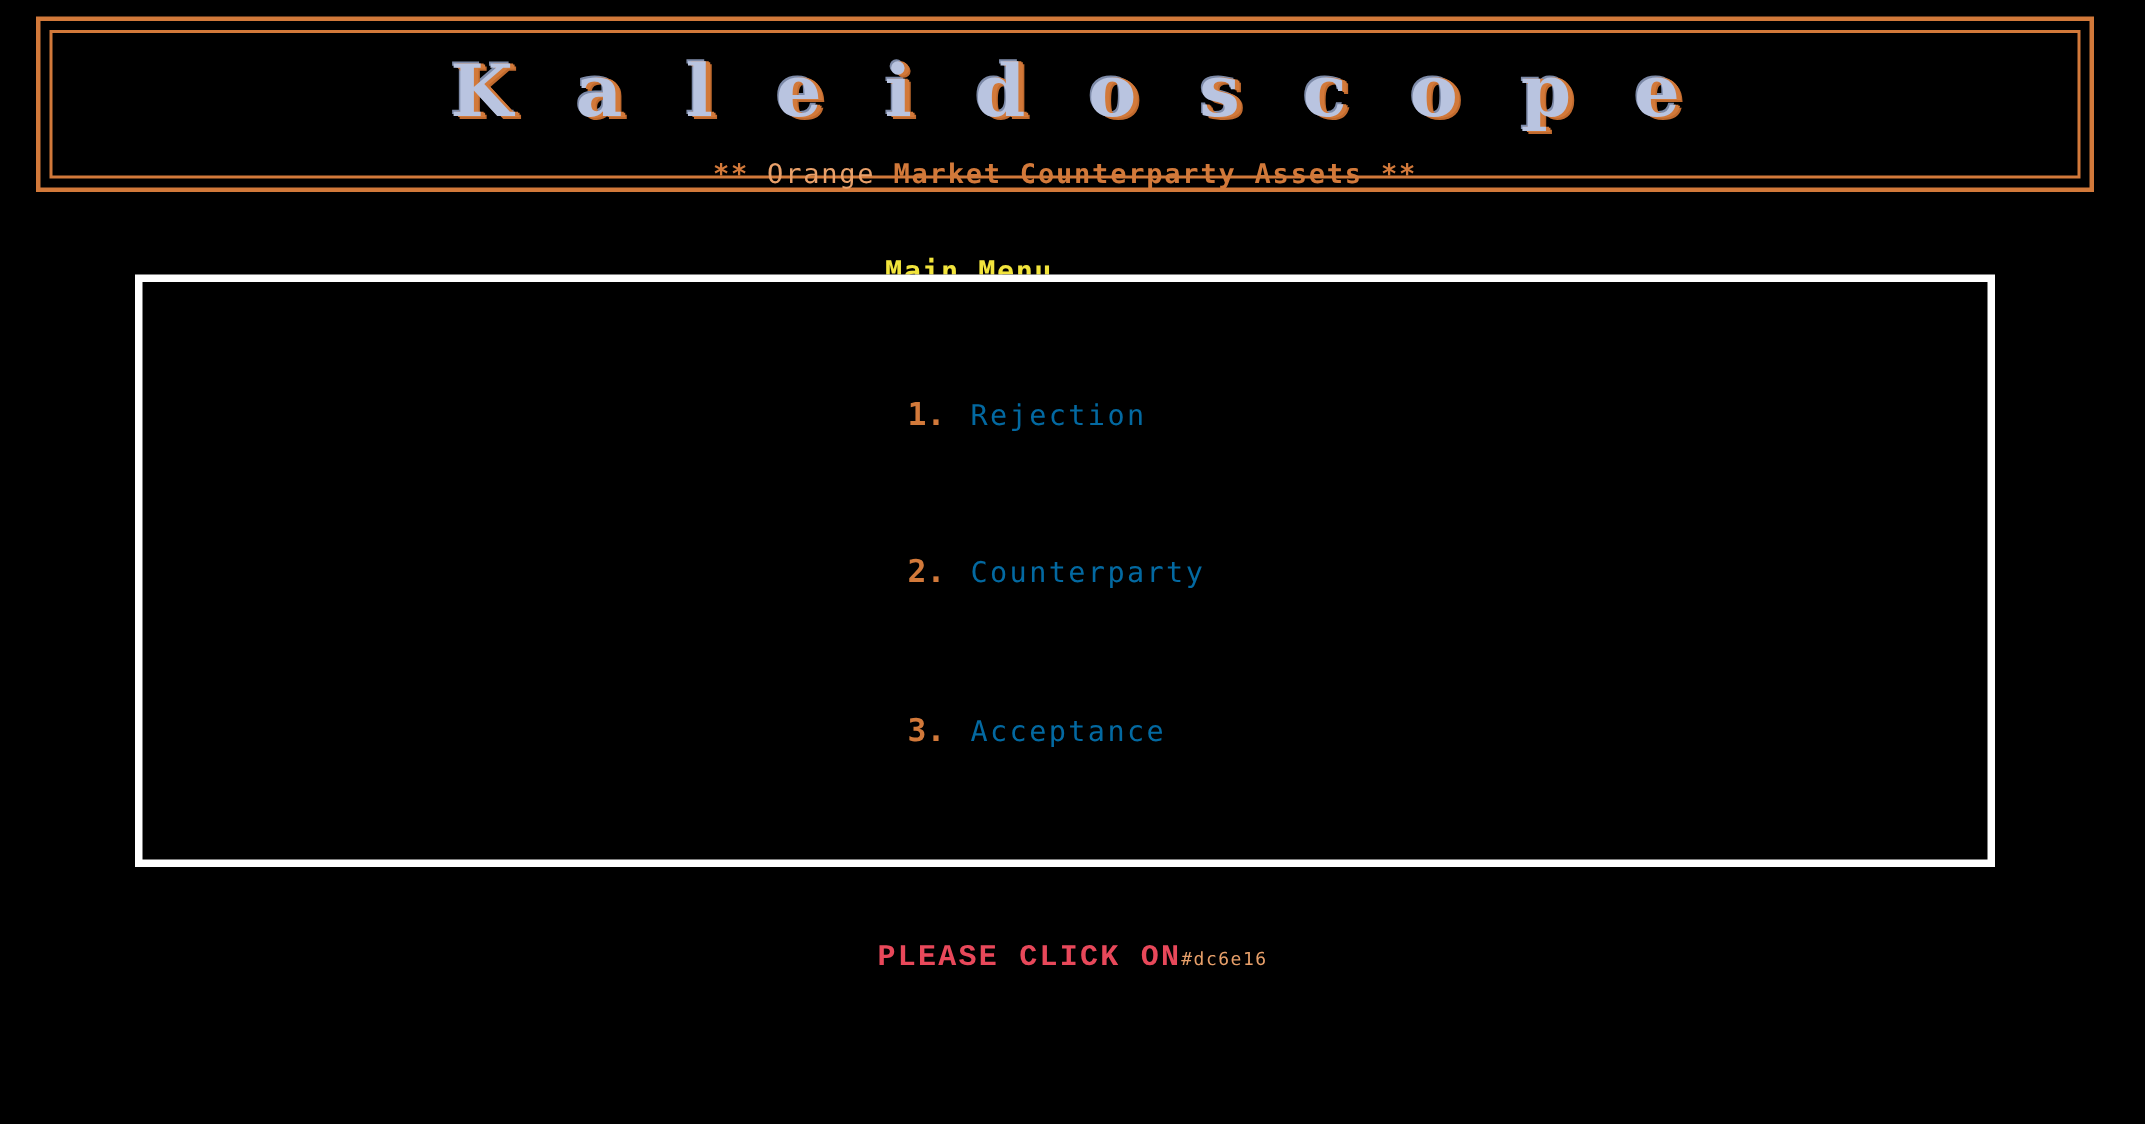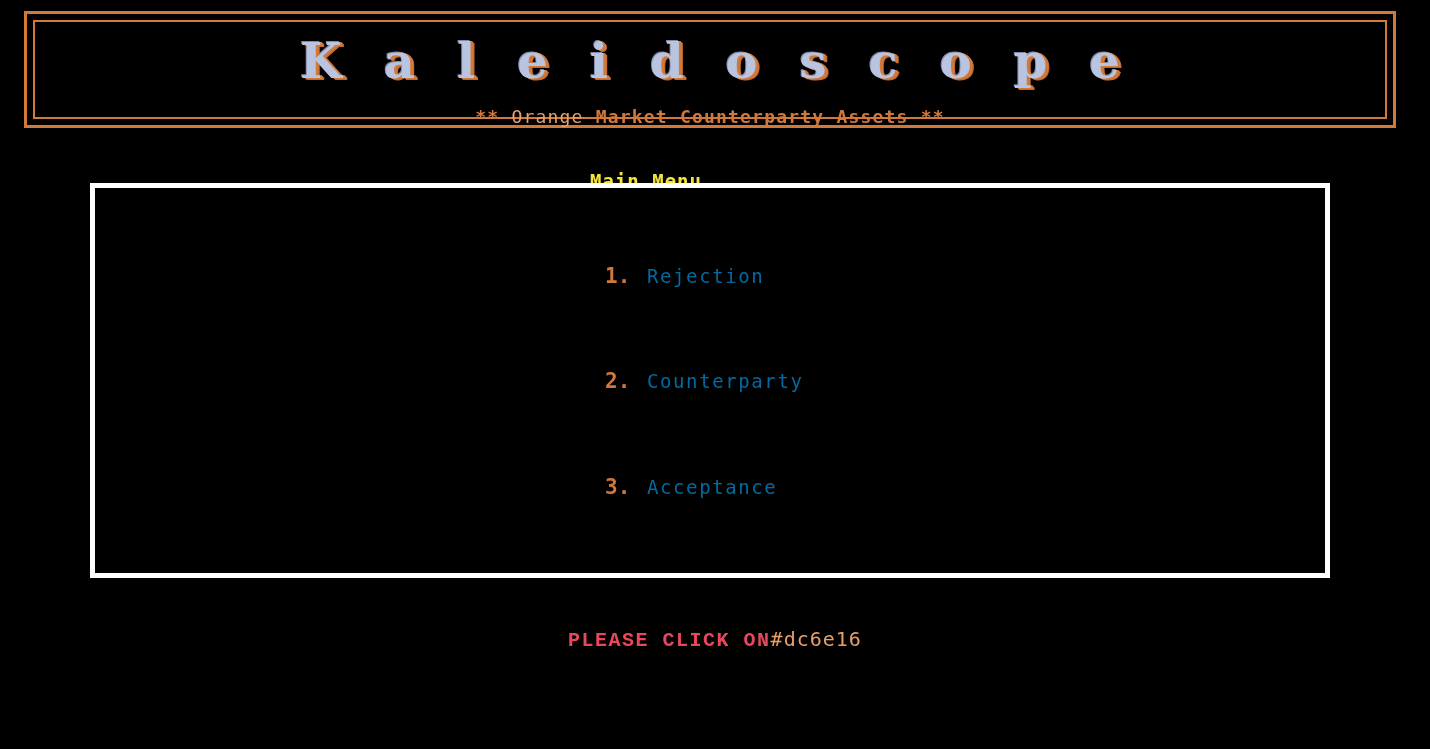--- a/index.html
+++ b/index.html
@@ -143,21 +143,21 @@
     white-space: pre;
   }
   #footer-prompt .cta {
     font-size: 20px;
     font-weight: bold;
     letter-spacing: 1.5px;
     color: #e8485a;
     font-family: Liberation Mono, monospace;
   }
   #footer-prompt .code {
-    font-size: 20px;
+    font-size: 12px;
     letter-spacing: 1px;
     color: #e8a06a;
   }
 </style>
 </head>
 <body>
 
 <div id="banner-outer">
   <div id="banner-inner">
     <div id="banner-subtitle"><span class="sep">**</span><span class="plain"> Orange </span><span class="bold">Market Counterparty Assets</span><span class="sep"> **</span></div>

